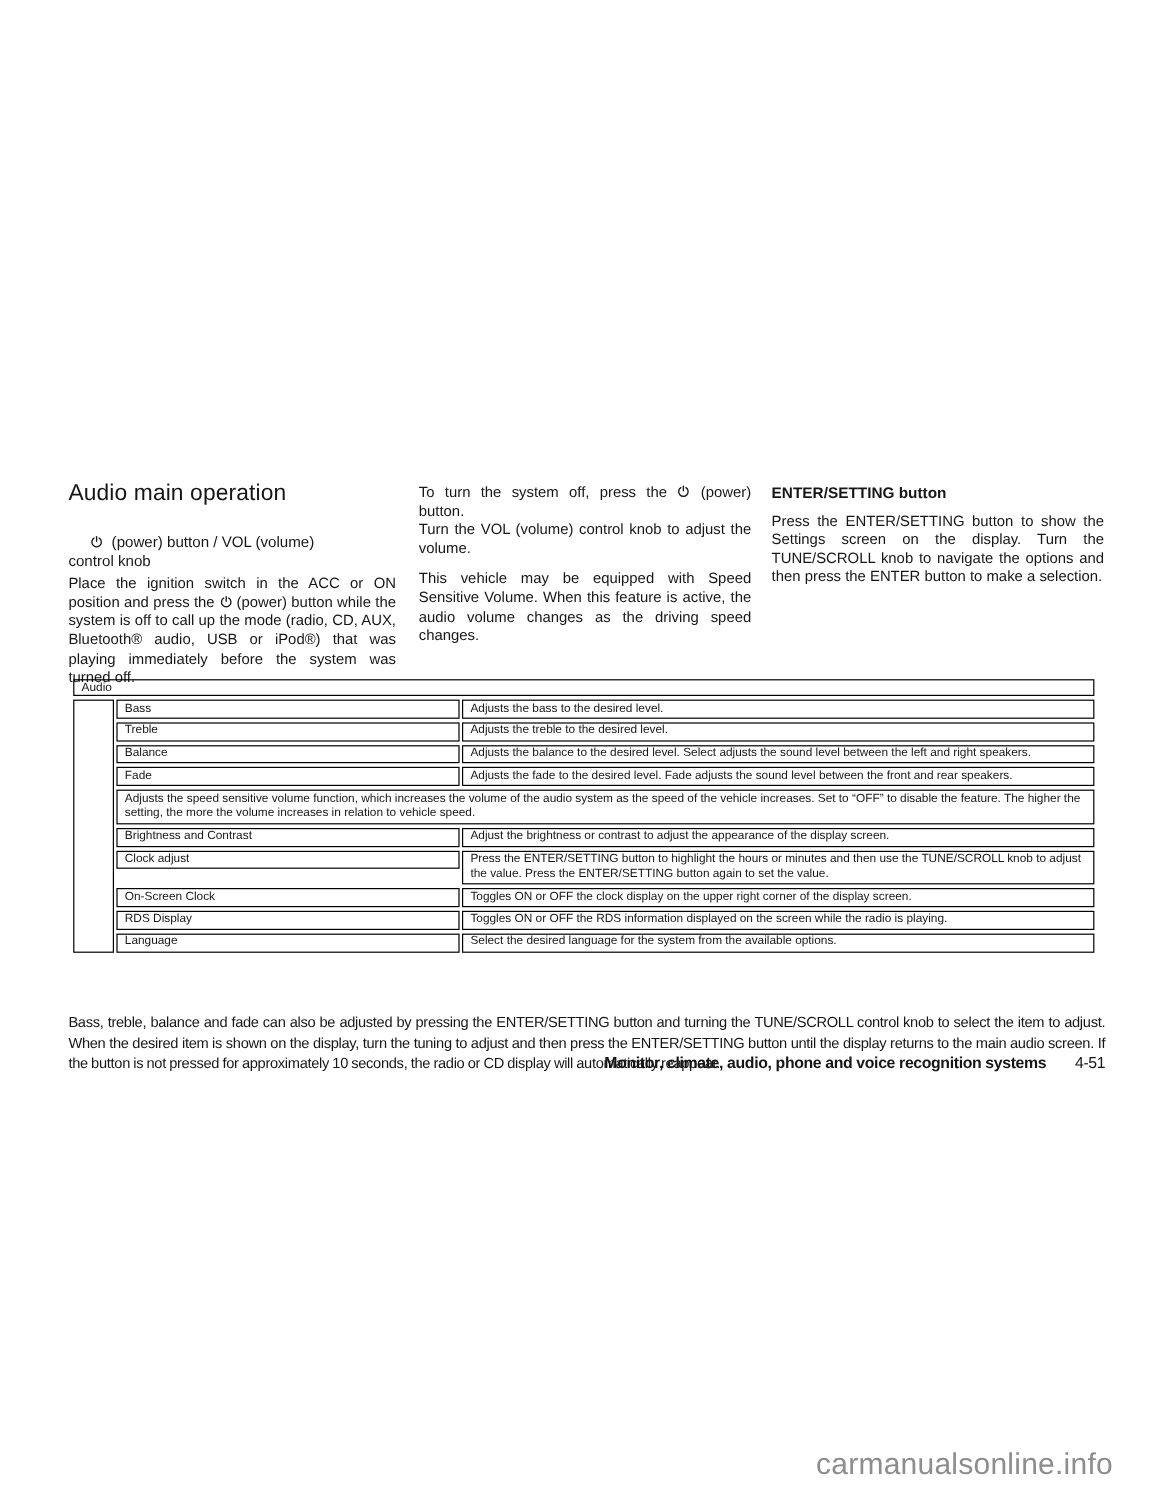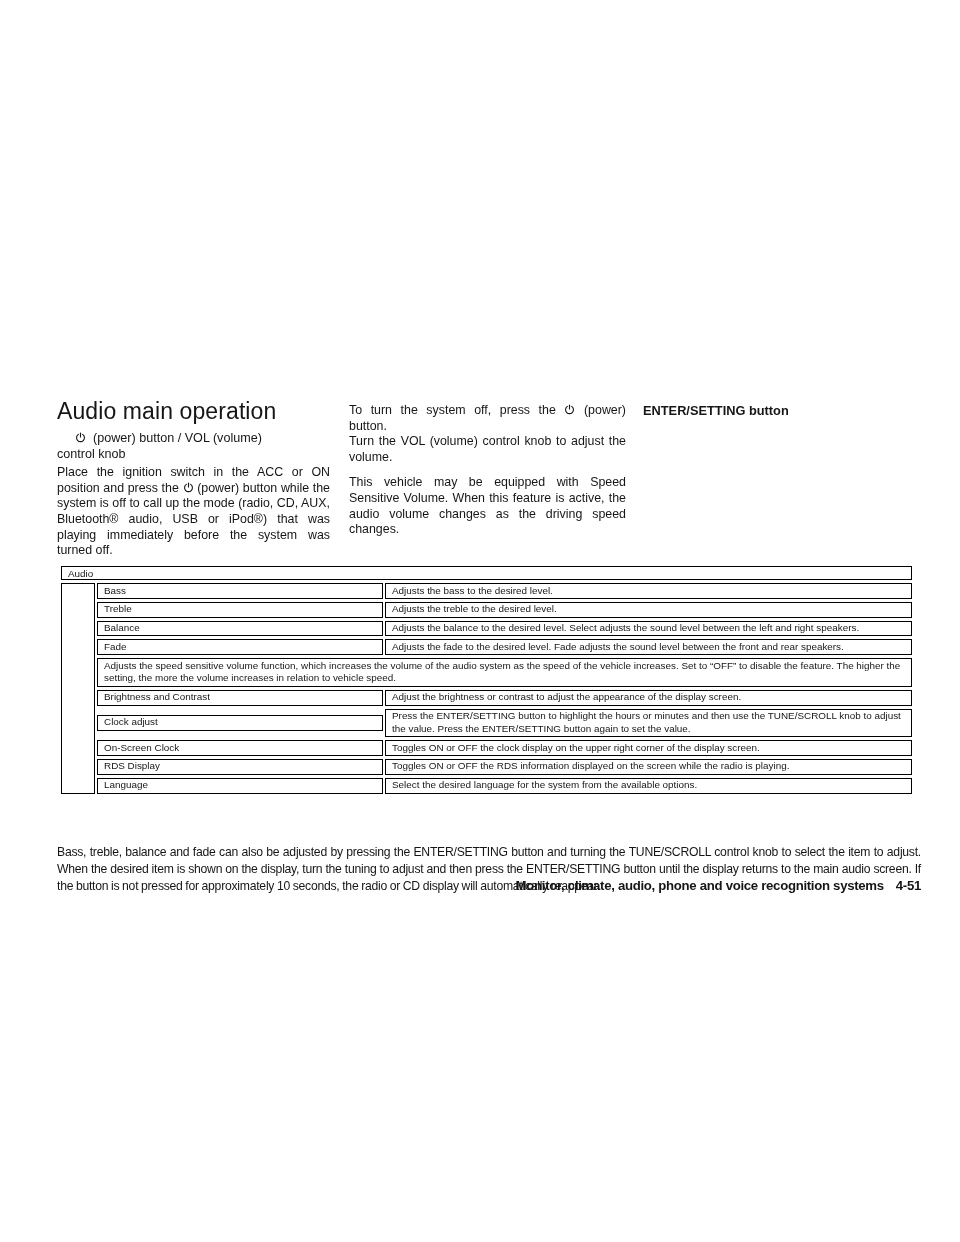--- a/index.html
+++ b/index.html
@@ -8,53 +8,53 @@
     position:relative; width:960px; height:1242px; background:#ffffff;
     font-family:"Liberation Sans","DejaVu Sans",sans-serif; color:#161616;
     overflow:hidden;
   }
   
   .col { position:absolute; }
   #col1 { left:57px;  top:401px; width:273px; }
   #col2 { left:349px; top:403px; width:277px; }
   #col3 { left:643px; top:403px; width:277px; }
 
-  .section-heading { font-size:23px; font-weight:400; line-height:21px; margin-bottom:9px; letter-spacing:0.1px; }
+  .section-heading { font-size:19px; font-weight:400; line-height:21px; margin-bottom:23px; letter-spacing:0.1px; }
   .subhead { font-weight:400; font-size:12.6px; line-height:15.6px; text-indent:9px; margin-bottom:3px; }
   .bold-head { font-weight:700; font-size:12.8px; line-height:15.5px; margin-bottom:8px; }
   .body-p { font-size:12.4px; line-height:15.6px; text-align:justify; }
   .gap-top { margin-top:10px; }
 
   .picon { display:inline-block; vertical-align:-1px; line-height:0; }
   .picon svg { width:11px; height:11px; display:inline-block; }
   .subhead .picon { margin-right:7px; }
 
   
   #audio-table { position:absolute; left:61px; top:566px; width:851px; font-size:9.9px; line-height:12.8px; }
   .tbl-header { border:1px solid #000; padding:1px 6px 0 6px; height:14px; line-height:12px; }
   .tbl-body { display:flex; gap:2px; margin-top:3px; align-items:stretch; }
   .spacer-col { width:34px; border:1px solid #000; flex:none; }
   .rows-col { flex:1; display:flex; flex-direction:column; gap:3px; }
-  .trow { display:flex; gap:2px; align-items:center; }
+  .trow { display:flex; gap:2px; align-items:flex-start; }
   .cell { border:1px solid #000; padding:0.5px 6px; }
   .cell-item { width:286px; flex:none; }
   .cell-desc { flex:1; }
 
   
   #note {
     position:absolute; left:57px; top:844px; width:864px;
     font-size:12.2px; line-height:16.8px; text-align:justify;
     letter-spacing:-0.25px; word-spacing:-0.4px;
   }
   #page-footer {
     position:absolute; left:57px; top:878px; width:864px;
     text-align:right; font-size:13.2px; letter-spacing:-0.3px;
   }
   #page-footer .chapter { font-weight:700; }
-  #page-footer .pagenum { font-weight:700; margin-left:12px; }
+  #page-footer .pagenum { font-weight:400; margin-left:24px; }
   #watermark {
     position:absolute; left:680px; top:1206px;
     font-size:25px; color:#8d8d8d; letter-spacing:0.2px;
   }
 </style>
 </head>
 <body>
 
 <div class="page">
 
@@ -74,20 +74,21 @@
     <p class="body-p"><span>To turn the system off, press the </span><span class="picon"><svg viewBox="0 0 24 24" fill="none" stroke="#161616" stroke-width="2.4" stroke-linecap="round">
             <path d="M12 2.5v8.5"></path>
             <path d="M7.4 5.2a8.6 8.6 0 1 0 9.2 0"></path>
           </svg></span><span> (power) button.</span></p>
     <p class="body-p">Turn the VOL (volume) control knob to adjust the volume.</p>
     <p class="body-p gap-top">This vehicle may be equipped with Speed Sensitive Volume. When this feature is active, the audio volume changes as the driving speed changes.</p>
   </div>
 
   <div class="col" id="col3">
     <div class="bold-head">ENTER/SETTING button</div>
+    <p class="body-p">Press the ENTER/SETTING button to show the Settings screen on the display. Turn the TUNE/SCROLL knob to navigate the options and then press the ENTER button to make a selection.</p>
   </div>
 
   <div id="audio-table">
     <div class="tbl-header">Audio</div>
     <div class="tbl-body">
       <div class="spacer-col"></div>
       <div class="rows-col">
     <div class="trow">
       <div class="cell cell-item">Bass</div>
       <div class="cell cell-desc">Adjusts the bass to the desired level.</div>
@@ -140,14 +141,15 @@
   </div>
     </div>
   </div>
 
   <p id="note">Bass, treble, balance and fade can also be adjusted by pressing the ENTER/SETTING button and turning the TUNE/SCROLL control knob to select the item to adjust. When the desired item is shown on the display, turn the tuning to adjust and then press the ENTER/SETTING button until the display returns to the main audio screen. If the button is not pressed for approximately 10 seconds, the radio or CD display will automatically reappear.</p>
 
   <div id="page-footer">
     <span class="chapter">Monitor, climate, audio, phone and voice recognition systems</span><span class="pagenum">4-51</span>
   </div>
 
+  <div id="watermark">carmanualsonline.info</div>
 
 </div>
 
 </body></html>

